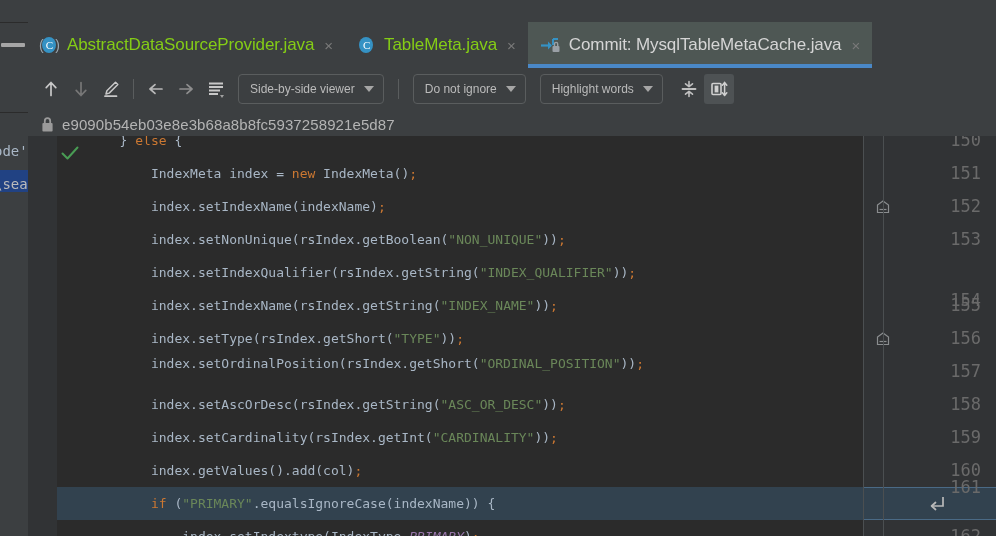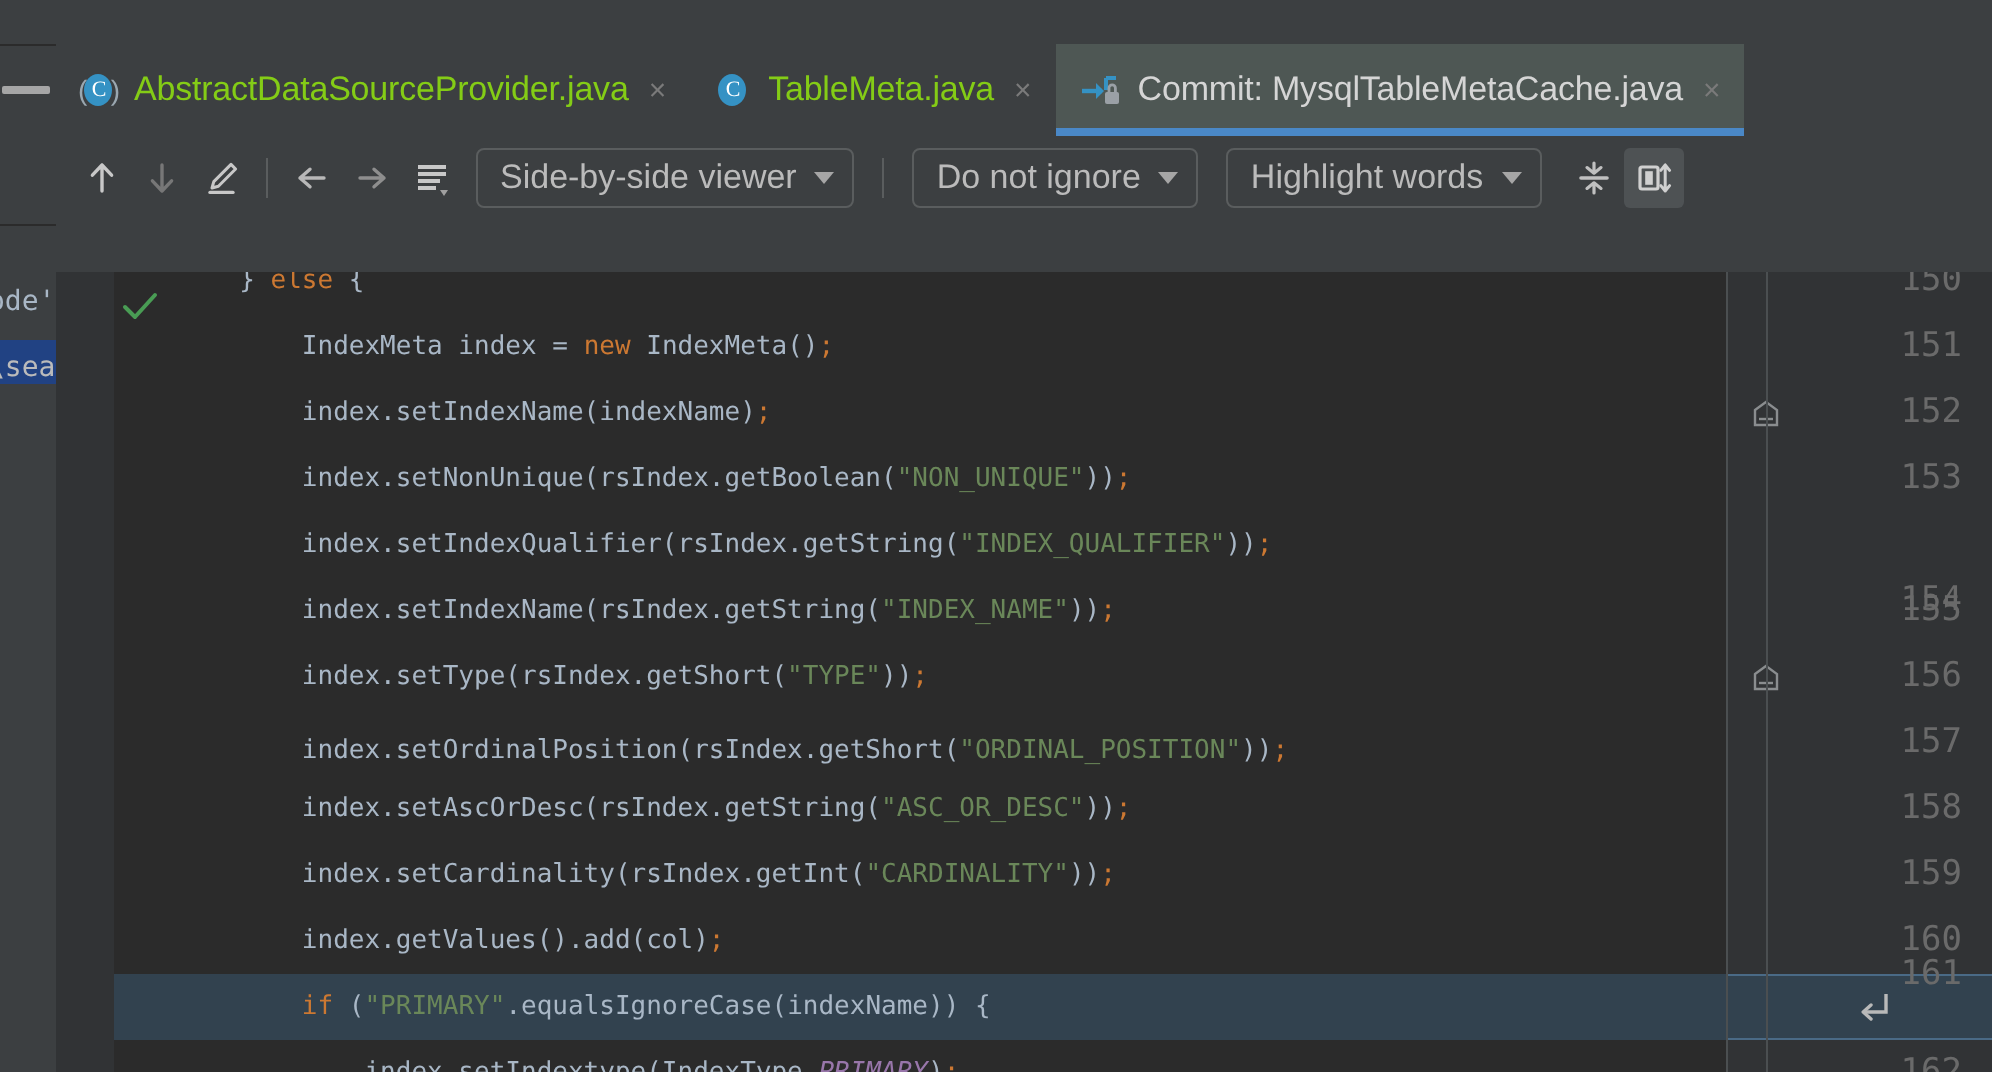--- a/index.html
+++ b/index.html
@@ -180,21 +180,21 @@
     background: #3c3f41;
     display: flex;
     align-items: center;
     gap: 9px;
     padding: 0 9px 0 11px;
     margin: 0 7px;
     cursor: pointer;
     white-space: nowrap;
   }
   .combo-label {
-    font-size: 17px;
+    font-size: 12px;
     color: #bbbbbb;
   }
   .caret-dn {
     width: 0; height: 0;
     border-left: 5px solid transparent;
     border-right: 5px solid transparent;
     border-top: 6px solid #a6a6a6;
   }
 
   
@@ -418,37 +418,44 @@
 
       <div class="tb-btn pressed">
         <svg width="20" height="20" viewBox="0 0 20 20">
           <rect x="3" y="4.5" width="9" height="11" rx="1" stroke="#d0d0d0" stroke-width="1.6" fill="none"></rect>
           <rect x="5.6" y="6.6" width="3.8" height="6.8" fill="#d0d0d0"></rect>
           <path d="M15.6 3.5 L15.6 16.5 M15.6 3.5 L13.4 6.2 M15.6 3.5 L17.8 6.2 M15.6 16.5 L13.4 13.8 M15.6 16.5 L17.8 13.8" stroke="#d0d0d0" stroke-width="1.5" fill="none" stroke-linecap="round"></path>
         </svg>
       </div>
     </div>
 
+    <div class="hashrow">
+      <svg width="15" height="17" viewBox="0 0 15 17">
+        <rect x="2.4" y="7" width="10.2" height="8.4" rx="1" fill="#9a9a9a"></rect>
+        <path d="M4.8 7 V4.9 a2.7 2.7 0 0 1 5.4 0 V7" stroke="#9a9a9a" stroke-width="1.8" fill="none"></path>
+      </svg>
+      <span class="hash-text">e9090b54eb03e8e3b68a8b8fc5937258921e5d87</span>
+    </div>
 
     <div class="editor">
       <div class="gutter-left"></div>
 
       <svg class="check-ico" viewBox="0 0 20 20">
         <path d="M2.5 9.5 L7.5 14.5 L17.5 3.5" stroke="#499c54" stroke-width="2" fill="none" stroke-linecap="round" stroke-linejoin="round"></path>
       </svg>
 
       <div class="code-area">
           <div class="code-line" style="top: -12px;"><span>        } </span><span class="kw">else</span><span> {</span></div>
           <div class="code-line" style="top: 21px;"><span>            IndexMeta index = </span><span class="kw">new</span><span> IndexMeta()</span><span class="sem">;</span></div>
           <div class="code-line" style="top: 54px;"><span>            index.setIndexName(indexName)</span><span class="sem">;</span></div>
           <div class="code-line" style="top: 87px;"><span>            index.setNonUnique(rsIndex.getBoolean(</span><span class="str">"NON_UNIQUE"</span><span>))</span><span class="sem">;</span></div>
           <div class="code-line" style="top: 120px;"><span>            index.setIndexQualifier(rsIndex.getString(</span><span class="str">"INDEX_QUALIFIER"</span><span>))</span><span class="sem">;</span></div>
           <div class="code-line" style="top: 153px;"><span>            index.setIndexName(rsIndex.getString(</span><span class="str">"INDEX_NAME"</span><span>))</span><span class="sem">;</span></div>
           <div class="code-line" style="top: 186px;"><span>            index.setType(rsIndex.getShort(</span><span class="str">"TYPE"</span><span>))</span><span class="sem">;</span></div>
-          <div class="code-line" style="top: 223px;"><span>            index.setOrdinalPosition(rsIndex.getShort(</span><span class="str">"ORDINAL_POSITION"</span><span>))</span><span class="sem">;</span></div>
+          <div class="code-line" style="top: 211px;"><span>            index.setOrdinalPosition(rsIndex.getShort(</span><span class="str">"ORDINAL_POSITION"</span><span>))</span><span class="sem">;</span></div>
           <div class="code-line" style="top: 252px;"><span>            index.setAscOrDesc(rsIndex.getString(</span><span class="str">"ASC_OR_DESC"</span><span>))</span><span class="sem">;</span></div>
           <div class="code-line" style="top: 285px;"><span>            index.setCardinality(rsIndex.getInt(</span><span class="str">"CARDINALITY"</span><span>))</span><span class="sem">;</span></div>
           <div class="code-line" style="top: 318px;"><span>            index.getValues().add(col)</span><span class="sem">;</span></div>
           <div class="code-line hl" style="top: 351px;"><span>            </span><span class="kw">if</span><span> (</span><span class="str">"PRIMARY"</span><span>.equalsIgnoreCase(indexName)) {</span></div>
           <div class="code-line" style="top: 384px;"><span>                index.setIndextype(IndexType.</span><span class="ital">PRIMARY</span><span>)</span><span class="sem">;</span></div>
         </div>
 
       <div class="linenum-col">
           <div class="linenum" style="top: -12px;">150</div>
           <div class="linenum" style="top: 21px;">151</div>

